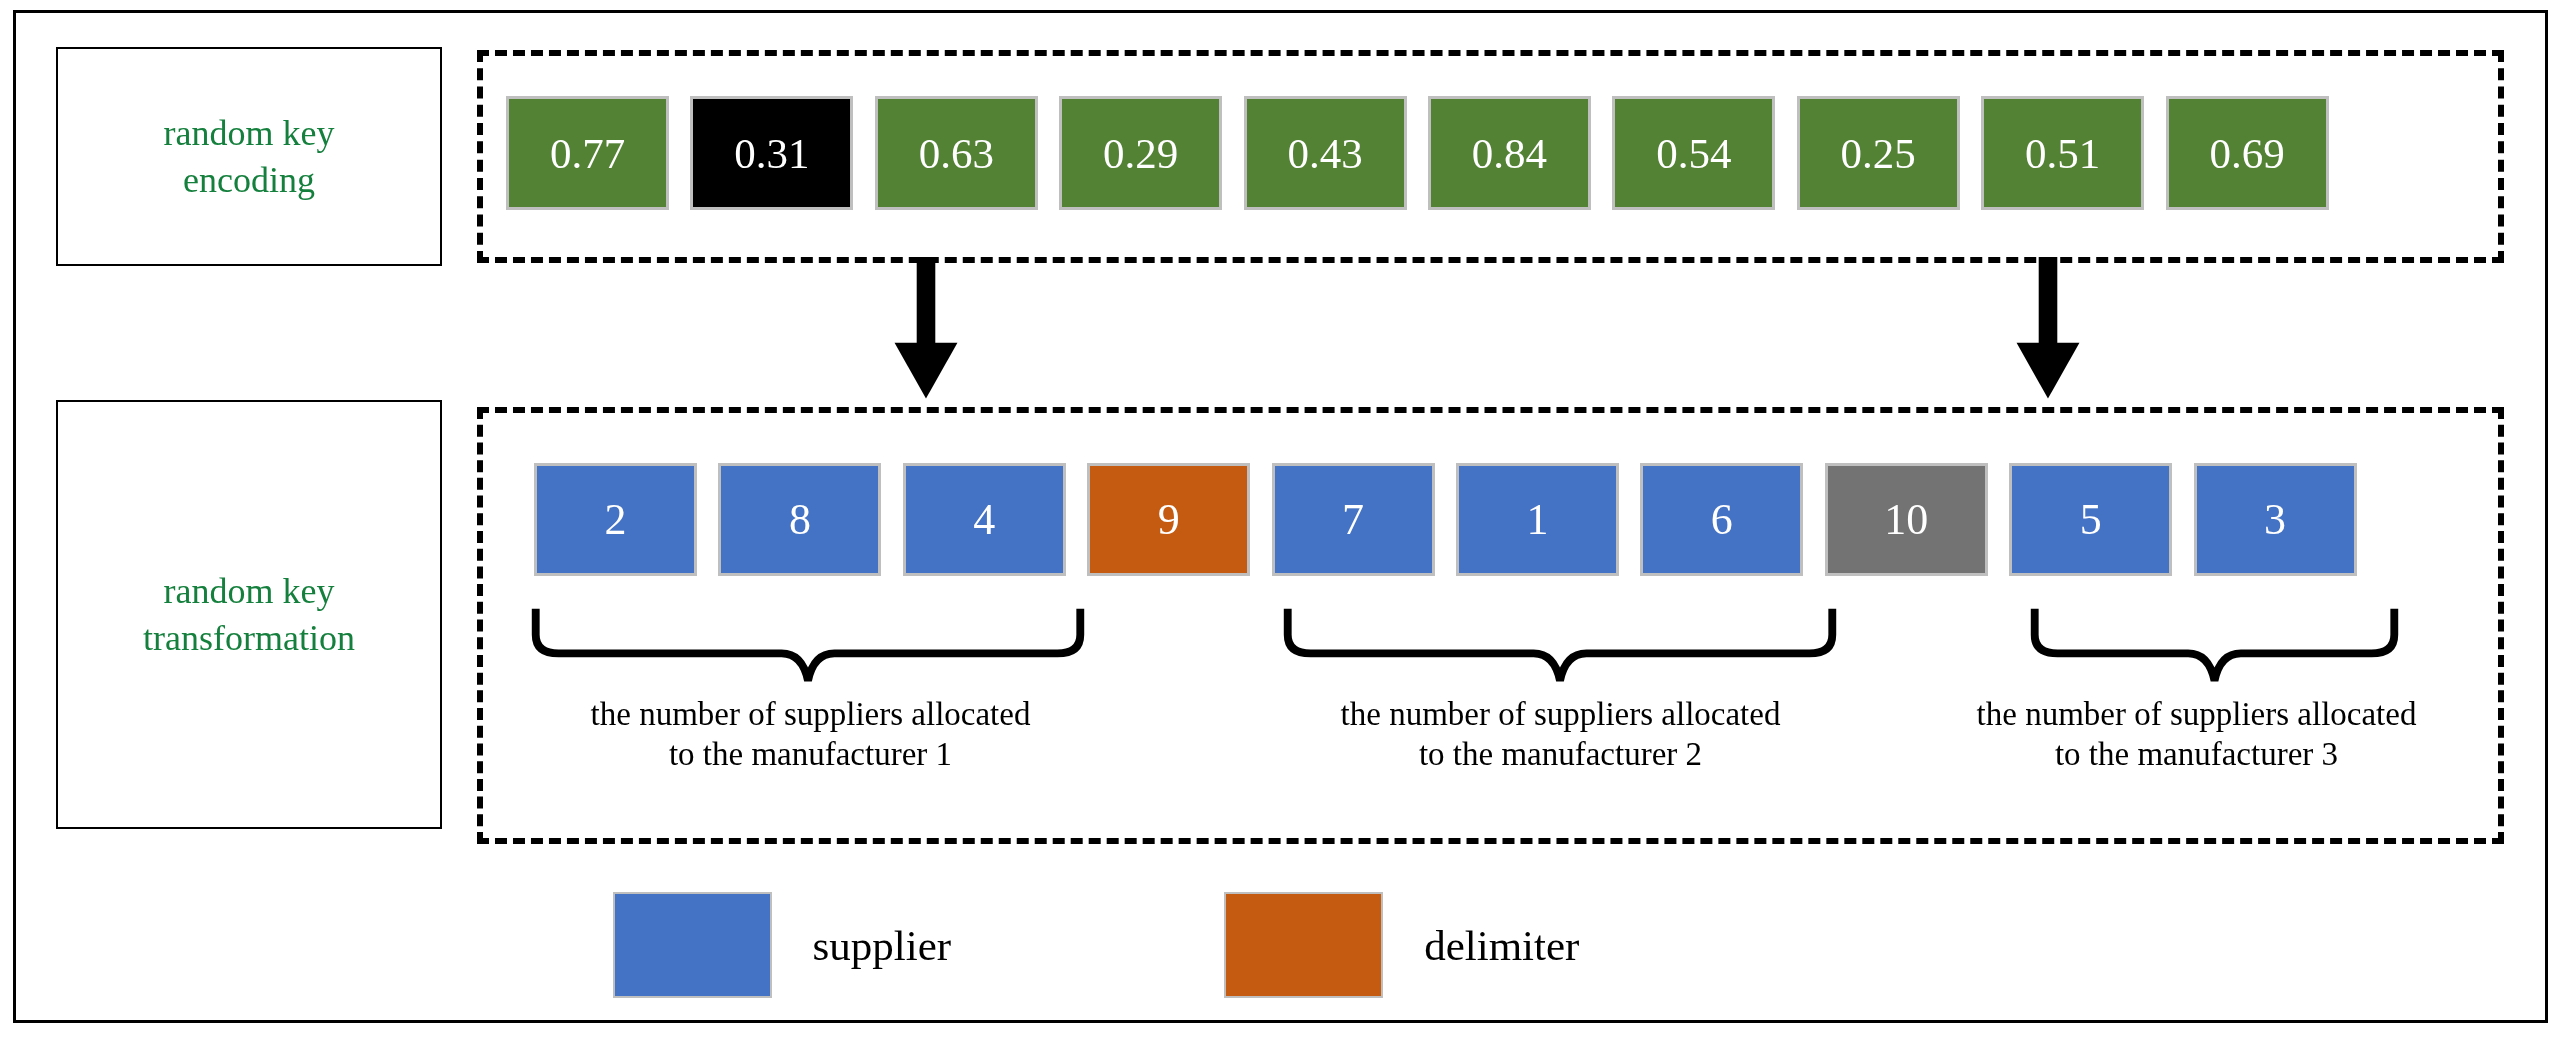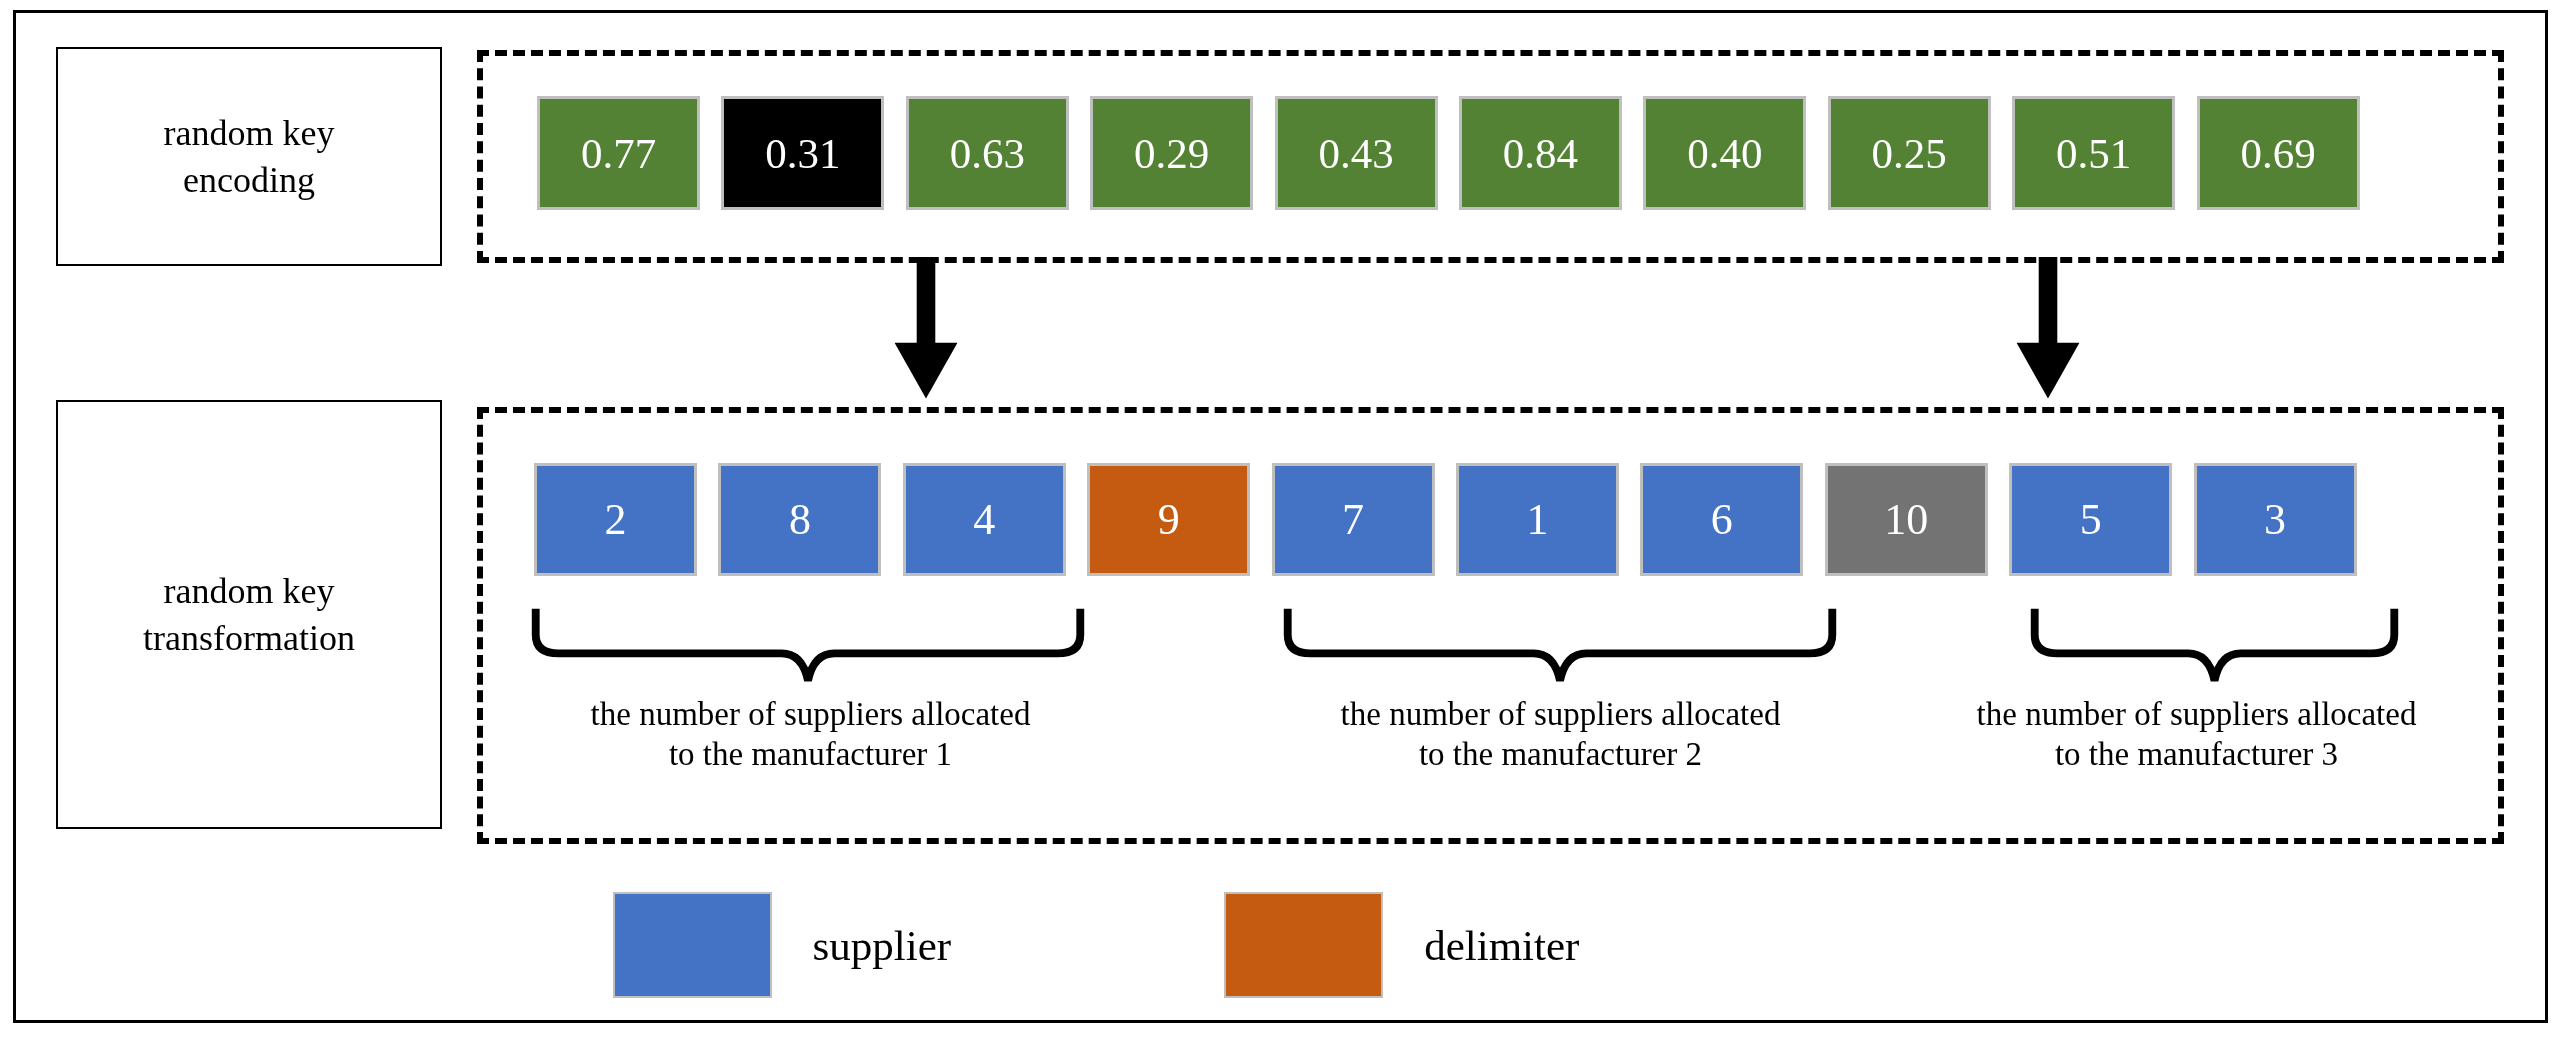--- a/index.html
+++ b/index.html
@@ -8,34 +8,34 @@
 
   #root{position:absolute;left:0;top:0;width:2576px;height:1047px;overflow:hidden;background:#fff;}
 
   
   .outer-frame{position:absolute;left:13px;top:10px;width:2535px;height:1013px;
                border:3.6px solid #000;box-sizing:border-box;background:#fff;}
 
   
   .label-box{position:absolute;border:2.1px solid #000;box-sizing:border-box;background:#fff;
              display:flex;align-items:center;justify-content:center;text-align:center;
-             color:#000000;line-height:1.28;}
+             color:#15803d;line-height:1.28;}
   #label-encoding{left:56px;top:47px;width:386px;height:219px;font-size:36px;}
   #label-transformation{left:56px;top:400px;width:386px;height:429px;font-size:36px;}
   .label-box span{display:block;}
 
   
   .dashed-region{position:absolute;box-sizing:border-box;
                  border:6.4px dashed #000;background:transparent;}
   #region-encoding{left:477px;top:50px;width:2027px;height:213px;}
   #region-transformation{left:477px;top:407px;width:2027px;height:437px;}
 
   
   .cell-row{position:absolute;display:flex;align-items:flex-start;}
-  #row-green{left:537px;top:96px;border-radius:27px;}
+  #row-green{left:506px;top:96px;border-radius:27px;}
   #row-codes{left:534px;top:463px;}
 
   .cell{box-sizing:border-box;display:flex;align-items:center;justify-content:center;
         color:#ffffff;border:3.6px solid #bfbfbf;font-weight:400;}
   .cell.green{width:163px;height:114px;font-size:43px;margin-right:21.4px;}
   .cell.code{width:163px;height:113px;font-size:44px;margin-right:21.4px;}
   .cell:last-child{margin-right:0;}
 
   
   .arrow{position:absolute;}
@@ -75,21 +75,21 @@
   <div class="dashed-region" id="region-encoding"></div>
   <div class="dashed-region" id="region-transformation"></div>
 
   <div class="cell-row" id="row-green">
     <div class="cell green" style="background: rgb(84, 130, 53);">0.77</div>
     <div class="cell green" style="background: #000000;">0.31</div>
     <div class="cell green" style="background: rgb(84, 130, 53);">0.63</div>
     <div class="cell green" style="background: rgb(84, 130, 53);">0.29</div>
     <div class="cell green" style="background: rgb(84, 130, 53);">0.43</div>
     <div class="cell green" style="background: rgb(84, 130, 53);">0.84</div>
-    <div class="cell green" style="background: rgb(84, 130, 53);">0.40</div>
+    <div class="cell green" style="background: rgb(84, 130, 53);">0.54</div>
     <div class="cell green" style="background: rgb(84, 130, 53);">0.25</div>
     <div class="cell green" style="background: rgb(84, 130, 53);">0.51</div>
     <div class="cell green" style="background: rgb(84, 130, 53);">0.69</div>
   </div>
 
   <svg class="arrow" style="left:883px;top:257px;" width="86" height="143" viewBox="0 0 120 200">
     <rect x="47" y="0" width="26" height="128" fill="#000"></rect>
     <polygon points="16,120 104,120 60,198" fill="#000"></polygon>
   </svg>
 

